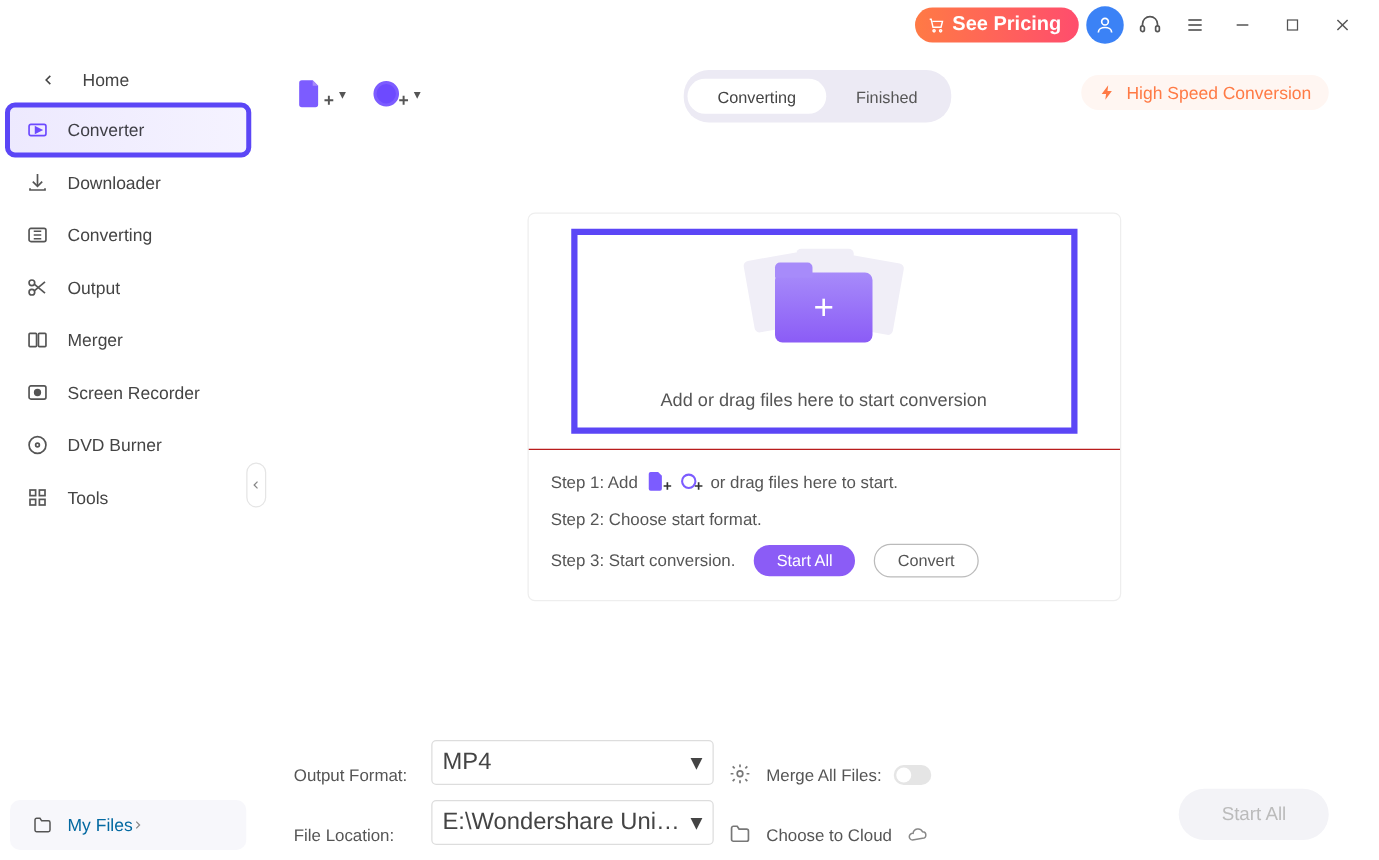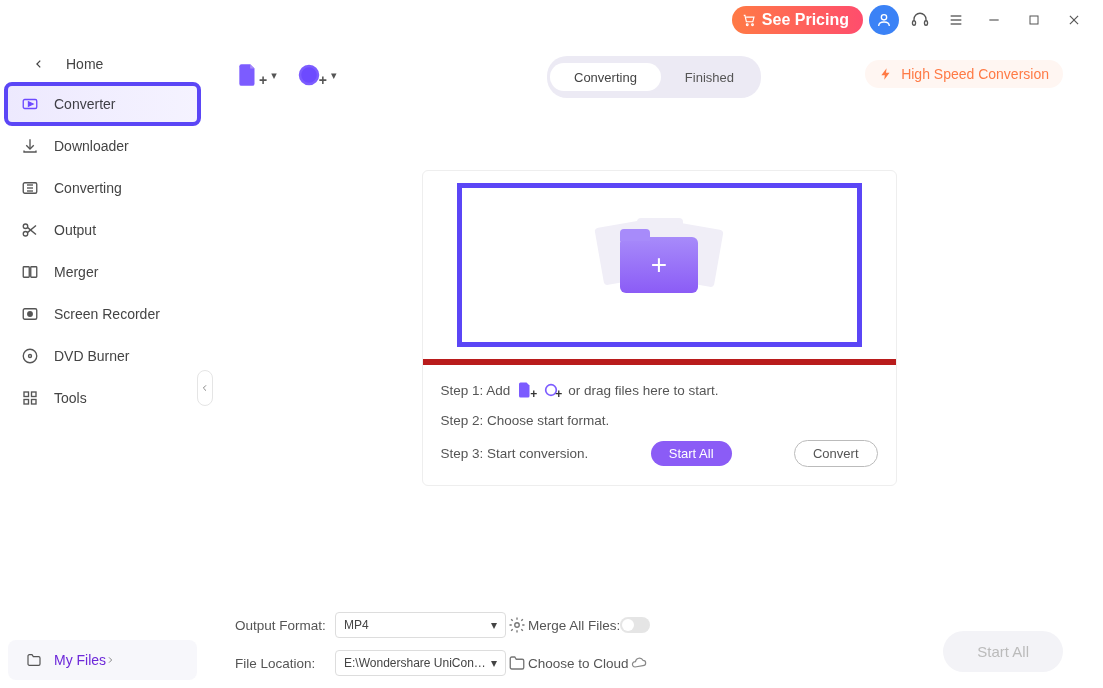--- a/index.html
+++ b/index.html
@@ -13,21 +13,21 @@
 .wbtn svg{stroke:#555;}
 
 .app { display:flex; height: calc(100% - 40px); }
 .sidebar { width: 205px; background:#fff; padding-top:6px; display:flex; flex-direction:column; position:relative; }
 .nav-item { display:flex; align-items:center; gap:14px; padding:10px 14px; margin: 0 6px 2px 6px; border-radius:6px; color:#444; font-size:14px; cursor:pointer;}
 .nav-item.active { background: linear-gradient(90deg,#ede9fe,#f5f3ff); color:#3f3f46; outline:4px solid #5b46f6; outline-offset:-2px;}
 .nav-item.home { padding-left: 60px; position:relative;}
 .nav-item.home .chev { position:absolute; left:28px; }
 .nav-ico { width:20px; height:20px; display:flex; align-items:center; justify-content:center; color:#555;}
 .spacer {flex:1;}
-.myfiles { display:flex; align-items:center; justify-content:flex-start; padding:12px 18px; margin:8px; border-radius:8px; background:#f7f7fb; font-size:14px; color:#6d28d9;}
+.myfiles { display:flex; align-items:center; justify-content:flex-start; padding:12px 18px; margin:8px; border-radius:8px; background:#f7f7fb; font-size:14px; color:#0369a1;}
 .myfiles .left{display:flex;align-items:center;gap:12px;}
 .collapse-knob{position:absolute; right:-8px; top:330px; width:16px;height:36px;border:1px solid #e5e5e5;background:#fff;border-radius:8px;display:flex;align-items:center;justify-content:center;font-size:10px;color:#888;}
 
 .main { flex:1; padding: 0 20px 0 30px; position:relative;}
 .toolbar { height:70px; display:flex; align-items:center; gap:20px;}
 .tool-btn{display:flex;align-items:center;gap:4px;cursor:pointer;}
 .tool-btn svg{fill:#6d4aff;}
 .tool-btn .chev{color:#555;font-size:11px;}
 
 .segmented{position:absolute; left:50%; transform:translateX(-50%); top:16px; display:flex; background:#eceaf4; border-radius:20px; height:42px; align-items:center; padding:3px;}
@@ -41,31 +41,31 @@
 .drop-outline{ position:absolute; left:34px; top:12px;right:34px;bottom:12px; border:5px solid #5b46f6;}
 .folder-illus{position:relative; width:140px;height:90px;display:flex;align-items:center;justify-content:center;}
 .folder{width:78px;height:56px;background:linear-gradient(180deg,#a78bfa,#8b5cf6);border-radius:6px;position:relative;}
 .folder::before{content:'';position:absolute;top:-8px;left:0;width:30px;height:12px;background:#a78bfa;border-radius:4px 4px 0 0;}
 .folder .plus{position:absolute;inset:0;display:flex;align-items:center;justify-content:center;color:#fff;font-size:28px;font-weight:300;}
 .ghost{position:absolute;width:46px;height:58px;background:#f0eef7;border-radius:4px;}
 .g1{left:10px;top:4px;transform:rotate(-10deg);}
 .g2{right:10px;top:6px;transform:rotate(10deg);}
 .g3{left:48px;top:-2px;}
 
-.steps{border-top:6px solid #b91c1c;padding:14px 18px 18px 18px;display:flex;flex-direction:column;gap:12px;font-size:13.5px;color:#555;}
+.steps{border-top:1px solid #b91c1c;padding:14px 18px 18px 18px;display:flex;flex-direction:column;gap:12px;font-size:13.5px;color:#555;}
 .step1{display:flex;align-items:center;gap:6px;}
-.step3{display:flex;align-items:center;gap:15px;justify-content:space-between;}
+.step3{display:flex;align-items:center;gap:15px;}
 .btn-pill{border-radius:16px;padding:5px 18px;font-size:13px;cursor:pointer;}
 .btn-primary{background:#8b5cf6;color:#fff;border:none;}
 .btn-outline{background:#fff;color:#555;border:1px solid #bbb;}
 
 .footer{position:absolute; left:30px; right:40px; bottom:12px; display:flex; flex-direction:column; gap:12px; font-size:13.5px; color:#555;}
-.frow{display:flex;align-items:center;gap:0;}
+.frow{display:flex;align-items:flex-end;gap:10px;}
 .flbl{width:100px;}
-.sel{width:171px;border:1px solid #ddd;border-radius:4px;padding:5px 8px;display:flex;justify-content:space-between;align-items:center;background:#fff;font-size:12px;color:#444;}
+.sel{width:226px;border:1px solid #ddd;border-radius:4px;padding:5px 8px;display:flex;justify-content:space-between;align-items:center;background:#fff;font-size:19px;color:#444;}
 .midico{width:22px;display:flex;justify-content:center;color:#777;}
 .mergelbl, .uploadlbl{font-size:13.5px;}
 .toggle{width:30px;height:16px;border-radius:8px;background:#e5e5e5;position:relative;}
 .toggle::after{content:'';position:absolute;width:12px;height:12px;background:#fff;border-radius:50%;left:2px;top:2px;}
 .start-all-big{position:absolute;right:0;bottom:4px;background:#f3f3f7;color:#bbb;border:none;border-radius:22px;padding:12px 34px;font-size:15px;}
 .mini-ico{display:inline-flex;align-items:center;}
 
 svg{display:block;}
 </style>
 </head>
@@ -277,20 +277,21 @@
       <div class="drop-area">
         <div class="drop-outline"></div>
         <div class="folder-illus">
           <div class="ghost g1"></div>
             <div class="ghost g3"></div>
             <div class="ghost g2"></div>
           <div class="folder">
               <div class="plus">+</div>
             </div>
         </div>
+        <div>Add or drag files here to start conversion</div>
       </div>
       <div class="steps">
         <div class="step1">
           <span>Step 1: Add</span>
           <span class="mini-ico">
               <svg width="18" height="18" viewBox="0 0 24 24">
                 <path d="M6 2h8l4 4v14a2 2 0 0 1-2 2H6a2 2 0 0 1-2-2V4a2 2 0 0 1 2-2z" fill="#7c5cff"></path>
               </svg>
               <span style="color:#333;font-weight:bold;margin-left:-4px;margin-top:8px;font-size:12px;">+</span>
             </span>

